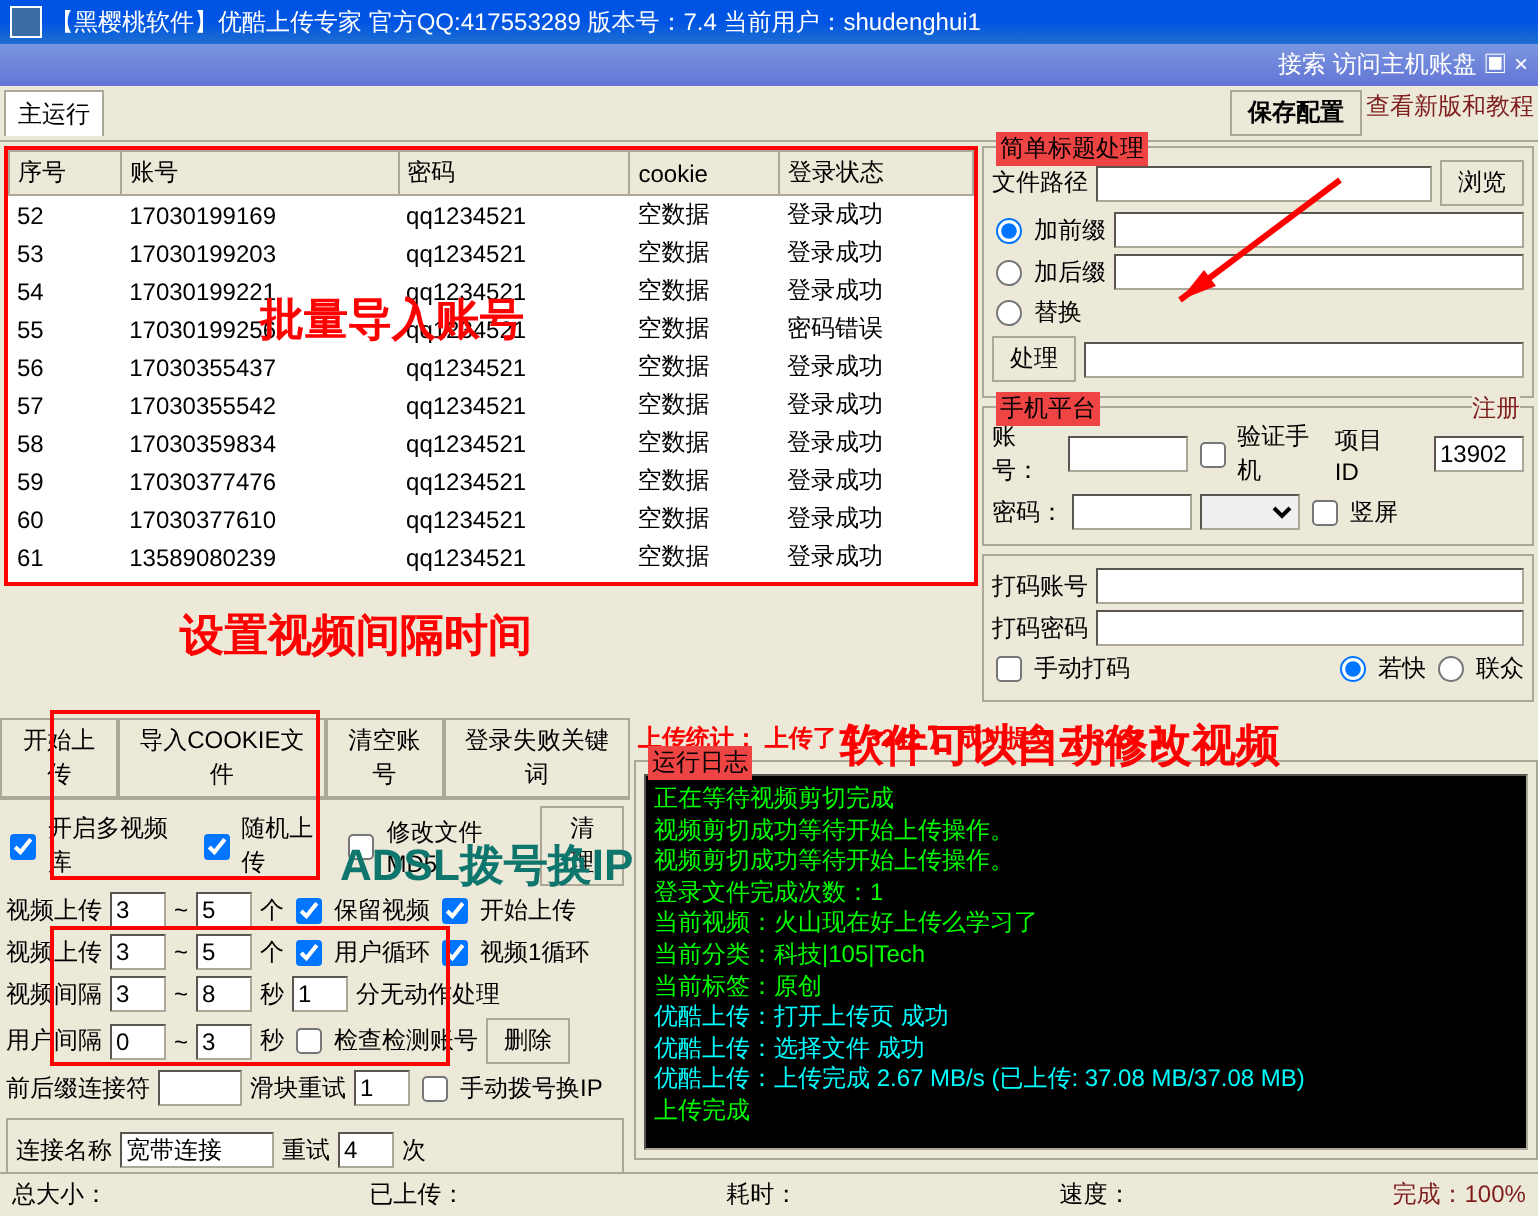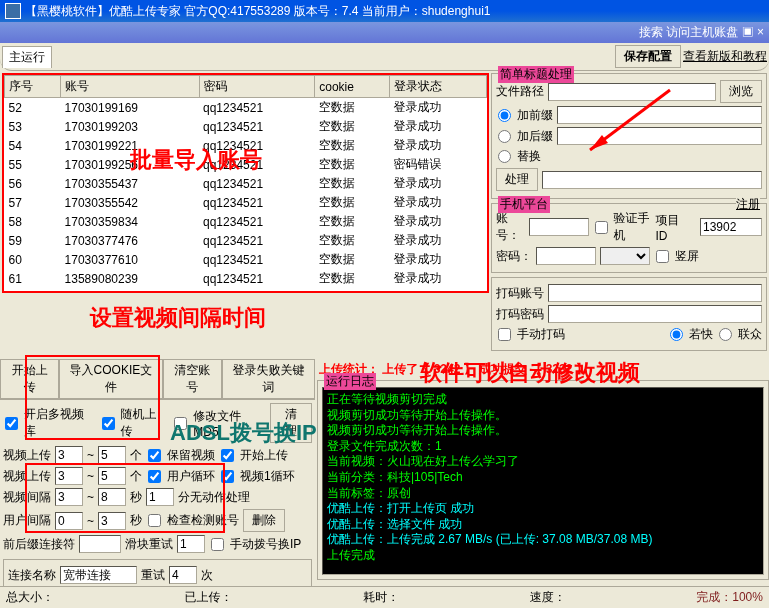--- a/index.html
+++ b/index.html
@@ -1,42 +1,42 @@
 <!DOCTYPE html>
 <html><head>
 <meta charset="utf-8">
 <style>
 * { margin: 0; padding: 0; box-sizing: border-box; font-family: "SimSun", "宋体", sans-serif; font-size: 12px; }
 body { background: #ece9d8; width: 769px; height: 608px; overflow: hidden; position: relative; }
 .titlebar { background: linear-gradient(to bottom, #0054e3, #0054e3 50%, #1f6fd0); color: white; padding: 3px 5px; height: 22px; display: flex; align-items: center; }
 .titlebar .icon { width: 16px; height: 16px; background: #3a6ea5; margin-right: 4px; border: 1px solid #fff; }
-.toolbar { background: #ece9d8; border-bottom: 1px solid #aca899; padding: 2px; display: flex; align-items: center; gap: 2px; border-radius: 12px; }
+.toolbar { background: #ece9d8; border-bottom: 1px solid #aca899; padding: 2px; display: flex; gap: 2px; }
 .tab { border: 1px solid #aca899; background: #ece9d8; padding: 2px 6px; cursor: pointer; }
 .tab.active { background: #fff; border-bottom: none; }
 .btn { border: 1px solid #aca899; background: #ece9d8; padding: 2px 8px; cursor: pointer; }
-.link { color: #000000; text-decoration: underline; cursor: pointer; }
+.link { color: #7f1d1d; cursor: pointer; }
 .main { display: flex; padding: 2px; gap: 2px; }
 .left { flex: 1; }
 .right { width: 276px; }
 .table-wrap { border: 2px solid red; height: 220px; overflow: auto; background: white; }
 table { width: 100%; border-collapse: collapse; }
 table th { background: #ece9d8; border: 1px solid #aca899; padding: 2px 4px; text-align: left; font-weight: normal; }
 table td { border: 0; padding: 1px 4px; white-space: nowrap; }
 .row { display: flex; align-items: center; gap: 4px; margin-bottom: 3px; }
 input[type=text], input[type=password] { border: 1px inset #aca899; padding: 1px 2px; font-size: 12px; }
 input[type=checkbox], input[type=radio] { margin: 0 2px; }
 select { border: 1px inset #aca899; font-size: 12px; }
 .red-overlay { position: absolute; color: red; font-size: 22px; font-weight: bold; pointer-events: none; z-index: 100; font-family: "SimHei","黑体",sans-serif; }
 .red-box { position: absolute; border: 2px solid red; pointer-events: none; z-index: 50; }
 .log { background: black; color: #00ff00; padding: 4px; height: 188px; overflow: auto; font-family: "SimSun"; border: 1px inset #aca899; line-height: 1.3; }
 .log .cyan { color: #00ffff; }
 .statusbar { background: #ece9d8; border-top: 1px solid #aca899; padding: 2px 6px; display: flex; justify-content: space-between; position: absolute; bottom: 0; width: 100%; }
 .statusbar .red { color: #7f1d1d; }
 .group { border: 1px solid #aca899; padding: 6px 4px 4px; margin-bottom: 4px; position: relative; }
-.group-title { position: absolute; top: -8px; left: 6px; background: #ec4899; padding: 0 2px; }
+.group-title { position: absolute; top: -8px; left: 6px; background: #ef4444; padding: 0 2px; }
 .bottom-area { display: flex; gap: 2px; margin-top: 2px; }
 .bottom-left { width: 315px; }
 .bottom-right { flex: 1; }
 .tabs2 { display: flex; border-bottom: 1px solid #aca899; }
 .upload-stats { color: red; padding: 2px; font-size: 12px; font-weight: bold; }
 .secondary-title { background: linear-gradient(to bottom, #7a96df, #6375d6); color: white; padding: 2px 5px; font-size: 11px; }
 </style>
 </head>
 <body>
 
@@ -179,21 +179,21 @@
     </div>
     <div class="group">
       <div class="group-title">手机平台</div>
       <a class="link" style="position:absolute;right:6px;top:-8px;background:#ece9d8">注册</a>
       <div class="row">
         <span>账号：</span>
         <input type="text" style="width: 60px;">
         <input type="checkbox" style="">
           <span>验证手机</span>
         <span>项目ID</span>
-        <input type="text" style="width: 62px; margin-left: 12px;" value="13902">
+        <input type="text" style="width: 45px; margin-left: 12px;" value="13902">
       </div>
       <div class="row">
         <span>密码：</span>
         <input type="text" style="width: 60px;">
         <select style="width:50px"></select>
         <input type="checkbox" style="">
           <span>竖屏</span>
       </div>
     </div>
     <div class="group">

